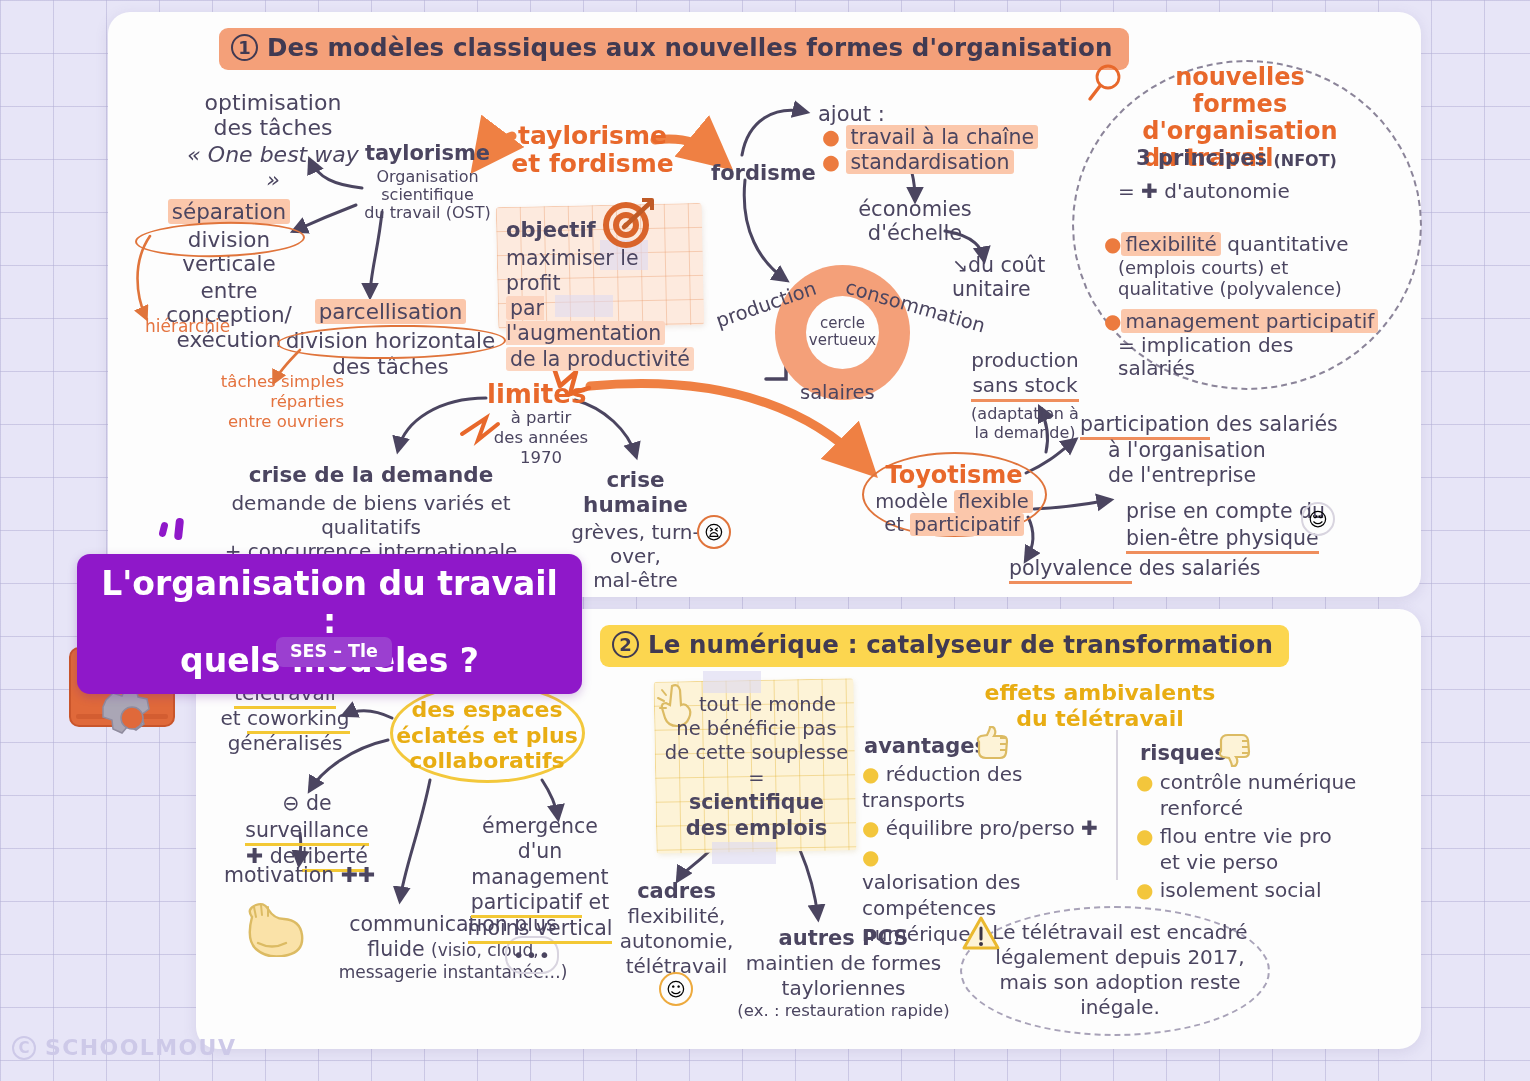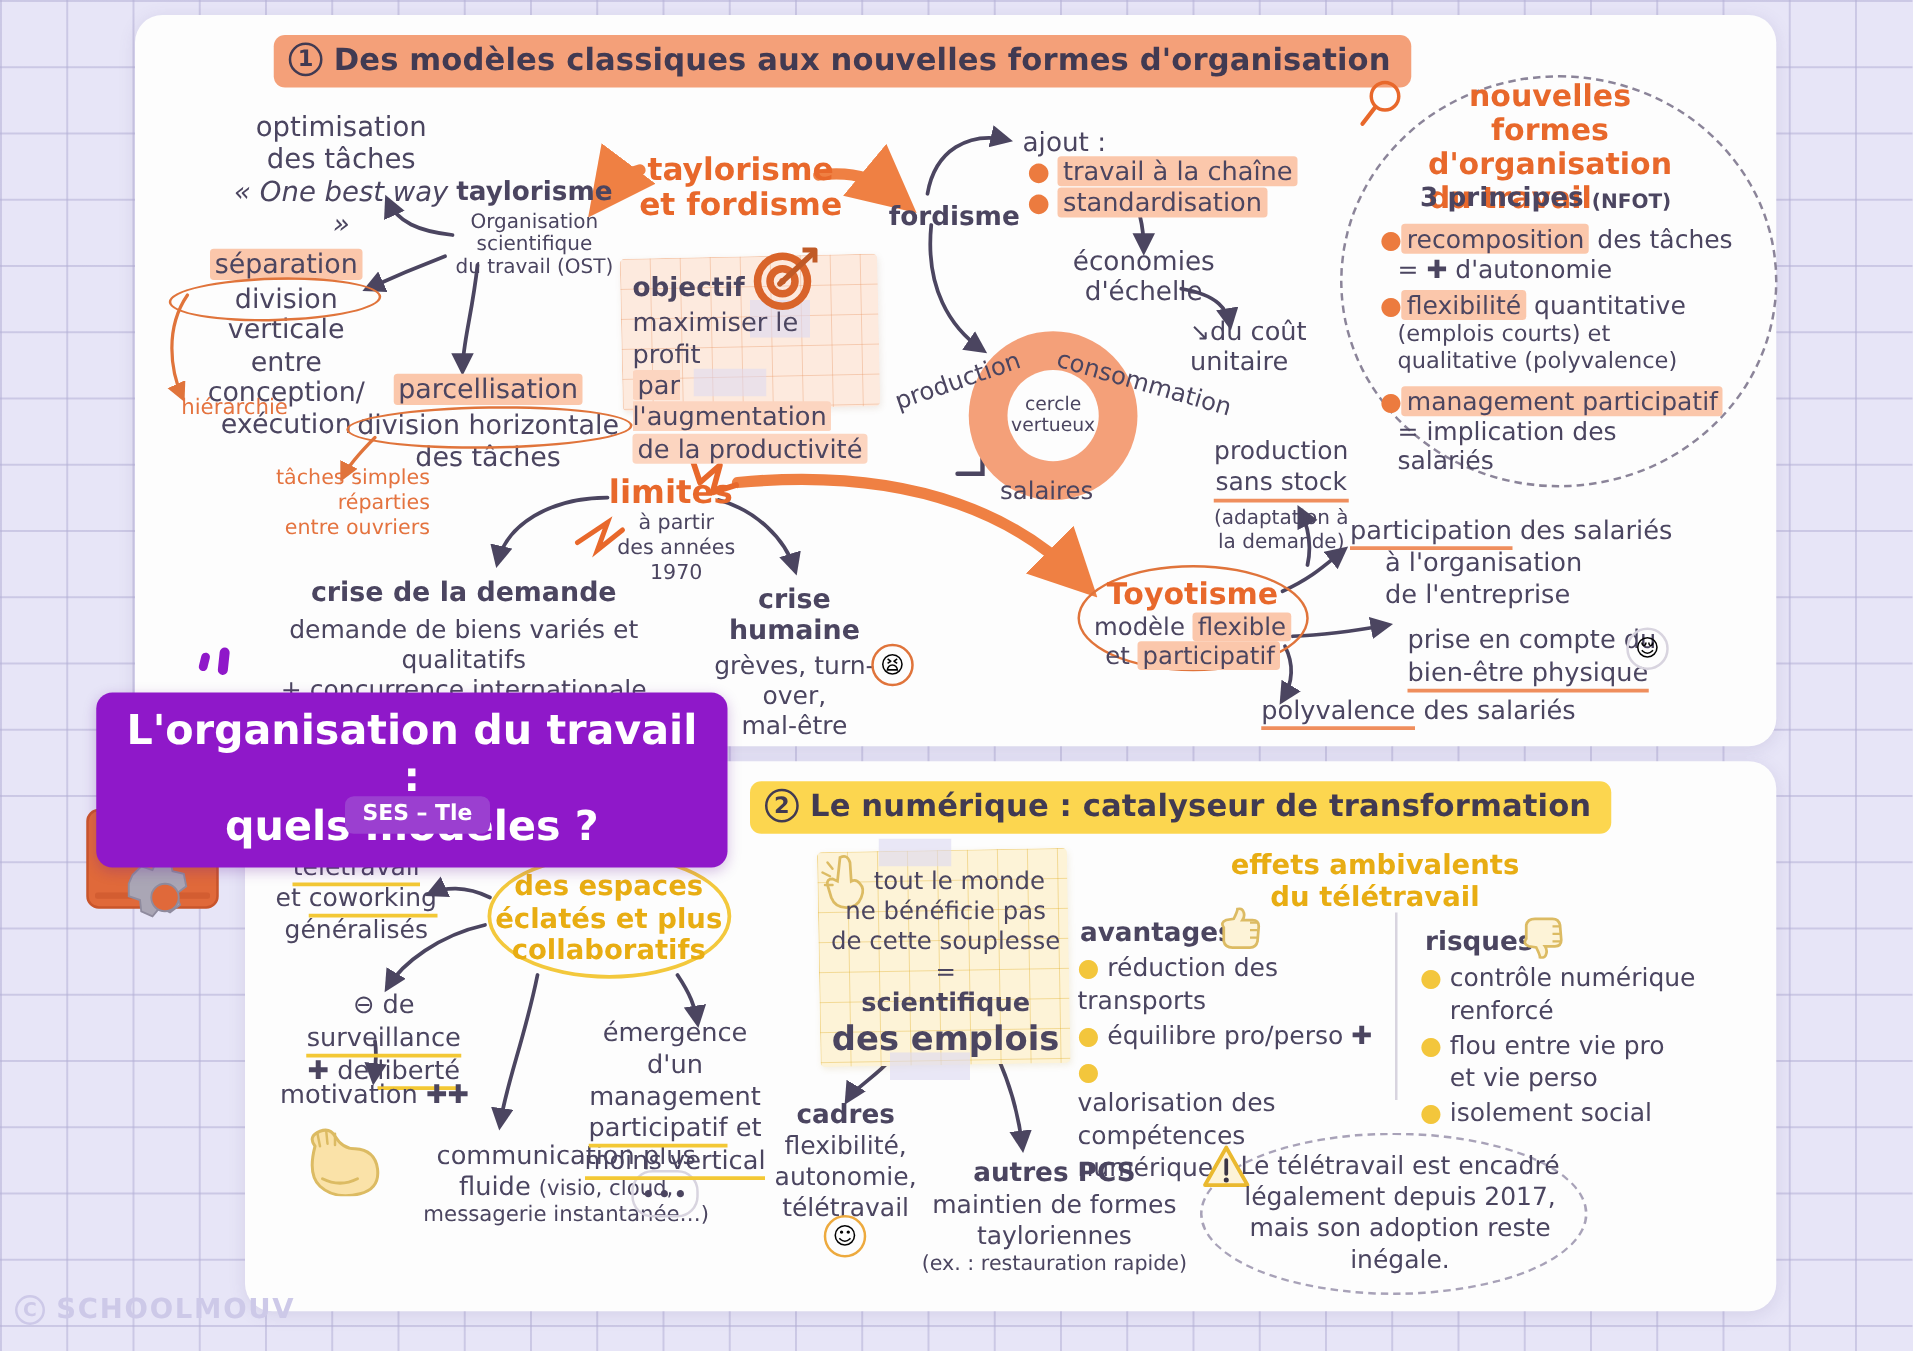--- a/index.html
+++ b/index.html
@@ -369,21 +369,20 @@
   <path d="M14,23 L4,36" stroke="#e8682b" stroke-width="3.4" stroke-linecap="round"></path>
 </svg>
 <div class="t center bold orange" style="left:1130px; top:64px; width:220px; font-size:24px; line-height:1.12;">
   <div>nouvelles formes</div>
   <div>d'organisation</div>
   <div><span>du travail</span><span style="color:#4b4560; font-size:16px; font-weight:bold;">(NFOT)</span></div>
 </div>
 <div class="t bold" style="left:1136px; top:147px; font-size:21px;">3 principes</div>
 
 <div class="t" style="left:1104px; top:180px; width:300px; font-size:20px; line-height:1.18;">
-  <div><span class="bullet-o">●</span><span class="hl">recomposition</span><span> des tâches</span></div>
   <div style="margin-left:14px;">= ✚ d'autonomie</div>
 </div>
 <div class="t" style="left:1104px; top:233px; width:300px; font-size:20px; line-height:1.18;">
   <div><span class="bullet-o">●</span><span class="hl">flexibilité</span><span> quantitative</span></div>
   <div style="margin-left:14px; font-size:18px; white-space:pre-line;">(emplois courts) et
 qualitative (polyvalence)</div>
 </div>
 <div class="t" style="left:1104px; top:310px; width:300px; font-size:20px; line-height:1.18;">
   <div><span class="bullet-o">●</span><span class="hl">management participatif</span></div>
   <div style="margin-left:14px; white-space:pre-line;">= implication des
@@ -469,21 +468,21 @@
 <svg style="position:absolute; left:656px; top:680px; width:40px; height:48px;" viewBox="0 0 40 48">
   <path d="M16,6 q6,-3 8,4 l1,15 q4,-2 7,2 q4,4 1,11 q-3,8 -12,8 q-9,0 -12,-8 l-3,-10 q-1,-5 4,-5 l4,2 z" fill="#fdf3d7" stroke="#dcbb63" stroke-width="2.2"></path>
   <path d="M6,10 l4,5 M2,18 l6,3 M4,28 l6,0" stroke="#dcbb63" stroke-width="2" stroke-linecap="round" fill="none"></path>
 </svg>
 <div class="t center" style="left:660px; top:693px; width:193px; font-size:19.5px; line-height:1.24;">
   <div style="margin-left:22px;text-align:center;">tout le monde</div>
   <div>ne bénéficie pas</div>
   <div>de cette souplesse</div>
   <div>=</div>
   <div class="bold" style="font-size:20.5px;">scientifique</div>
-  <div class="bold" style="font-size:27px;">des emplois</div>
+  <div class="bold" style="font-size:21px;">des emplois</div>
 </div>
 
 <div class="t center" style="left:614px; top:878px; width:125px; font-size:20px; line-height:1.25;">
   <div class="bold" style="font-size:21px;">cadres</div>
   <div style="white-space:pre-line;">flexibilité,
 autonomie,
 télétravail</div>
 </div>
 <div class="emoji ring-emoji" style="left:659px; top:972px;">☺</div>
 

